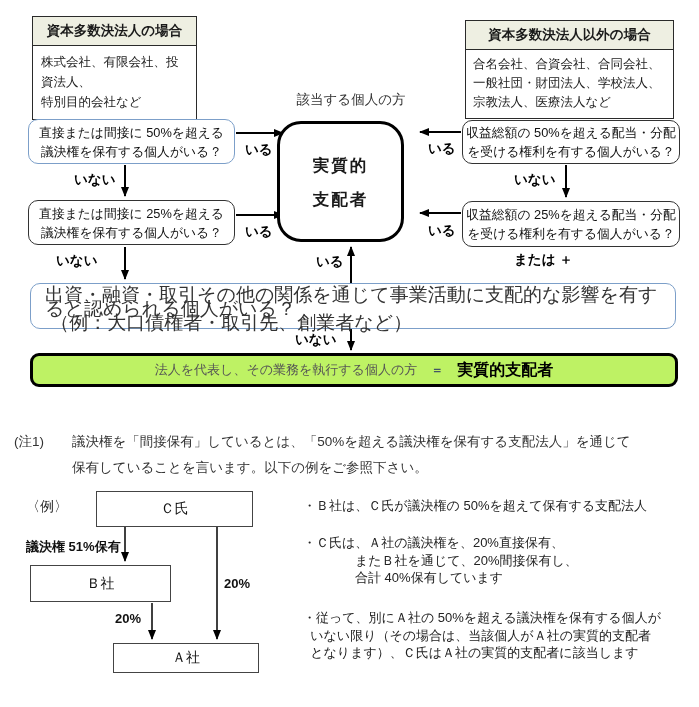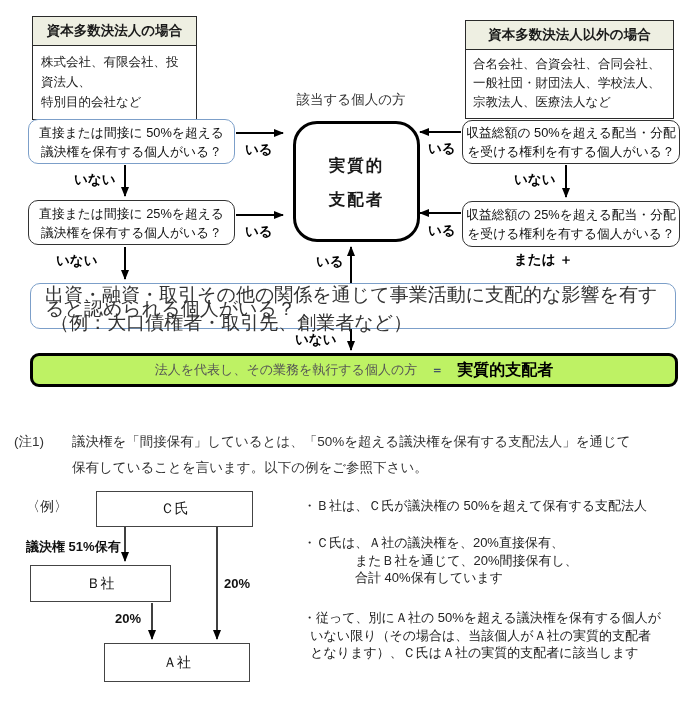--- a/index.html
+++ b/index.html
@@ -109,21 +109,21 @@
   </div>
 
   <div class="abs cat" style="left:465px;top:20px;width:209px;">
     <div class="cat-header">資本多数決法人以外の場合</div>
     <div class="cat-body" style="line-height:19px;padding:5px 7px 6px;">合名会社、合資会社、合同会社、
 一般社団・財団法人、学校法人、
 宗教法人、医療法人など</div>
   </div>
 
   <div class="abs center-label" style="left:280px;top:91px;width:142px;">該当する個人の方</div>
-  <div class="abs center-box" style="left:293px;top:121px;width:127px;height:121px;">実質的
+  <div class="abs center-box" style="left:277px;top:121px;width:127px;height:121px;">実質的
 支配者</div>
 
   <div class="abs qbox blue" style="left:28px;top:119px;width:207px;height:45px;">直接または間接に 50%を超える
 議決権を保有する個人がいる？</div>
   <div class="abs qbox" style="left:28px;top:200px;width:207px;height:45px;">直接または間接に 25%を超える
 議決権を保有する個人がいる？</div>
 
   <div class="abs qbox" style="left:462px;top:120px;width:218px;height:44px;">収益総額の 50%を超える配当・分配
 を受ける権利を有する個人がいる？</div>
   <div class="abs qbox" style="left:462px;top:201px;width:218px;height:46px;">収益総額の 25%を超える配当・分配
@@ -150,21 +150,21 @@
   </div>
 
   <div class="abs note" style="left:14px;top:429px;">(注1)</div>
   <div class="abs note" style="left:72px;top:429px;width:620px;">議決権を「間接保有」しているとは、「50%を超える議決権を保有する支配法人」を通じて
 保有していることを言います。以下の例をご参照下さい。</div>
 
   <div class="abs ex-label" style="left:26px;top:498px;">〈例〉</div>
   <div class="abs ex-box" style="left:96px;top:491px;width:157px;height:36px;">Ｃ氏</div>
   <div class="abs ex-bold" style="left:26px;top:538px;font-size:13px;">議決権 51%保有</div>
   <div class="abs ex-box" style="left:30px;top:565px;width:141px;height:37px;">Ｂ社</div>
-  <div class="abs ex-box" style="left:104px;top:643px;width:146px;height:39px;">Ａ社</div>
+  <div class="abs ex-box" style="left:113px;top:643px;width:146px;height:30px;">Ａ社</div>
   <div class="abs ex-bold" style="left:224px;top:576px;">20%</div>
   <div class="abs ex-bold" style="left:115px;top:611px;">20%</div>
 
   <div class="abs bullet" style="left:303px;top:497px;">・Ｂ社は、Ｃ氏が議決権の 50%を超えて保有する支配法人</div>
   <div class="abs bullet" style="left:303px;top:534px;">・Ｃ氏は、Ａ社の議決権を、20%直接保有、
 　　　　またＢ社を通じて、20%間接保有し、
 　　　　合計 40%保有しています</div>
   <div class="abs bullet" style="left:303px;top:609px;">・従って、別にＡ社の 50%を超える議決権を保有する個人が
   いない限り（その場合は、当該個人がＡ社の実質的支配者
   となります）、Ｃ氏はＡ社の実質的支配者に該当します</div>

